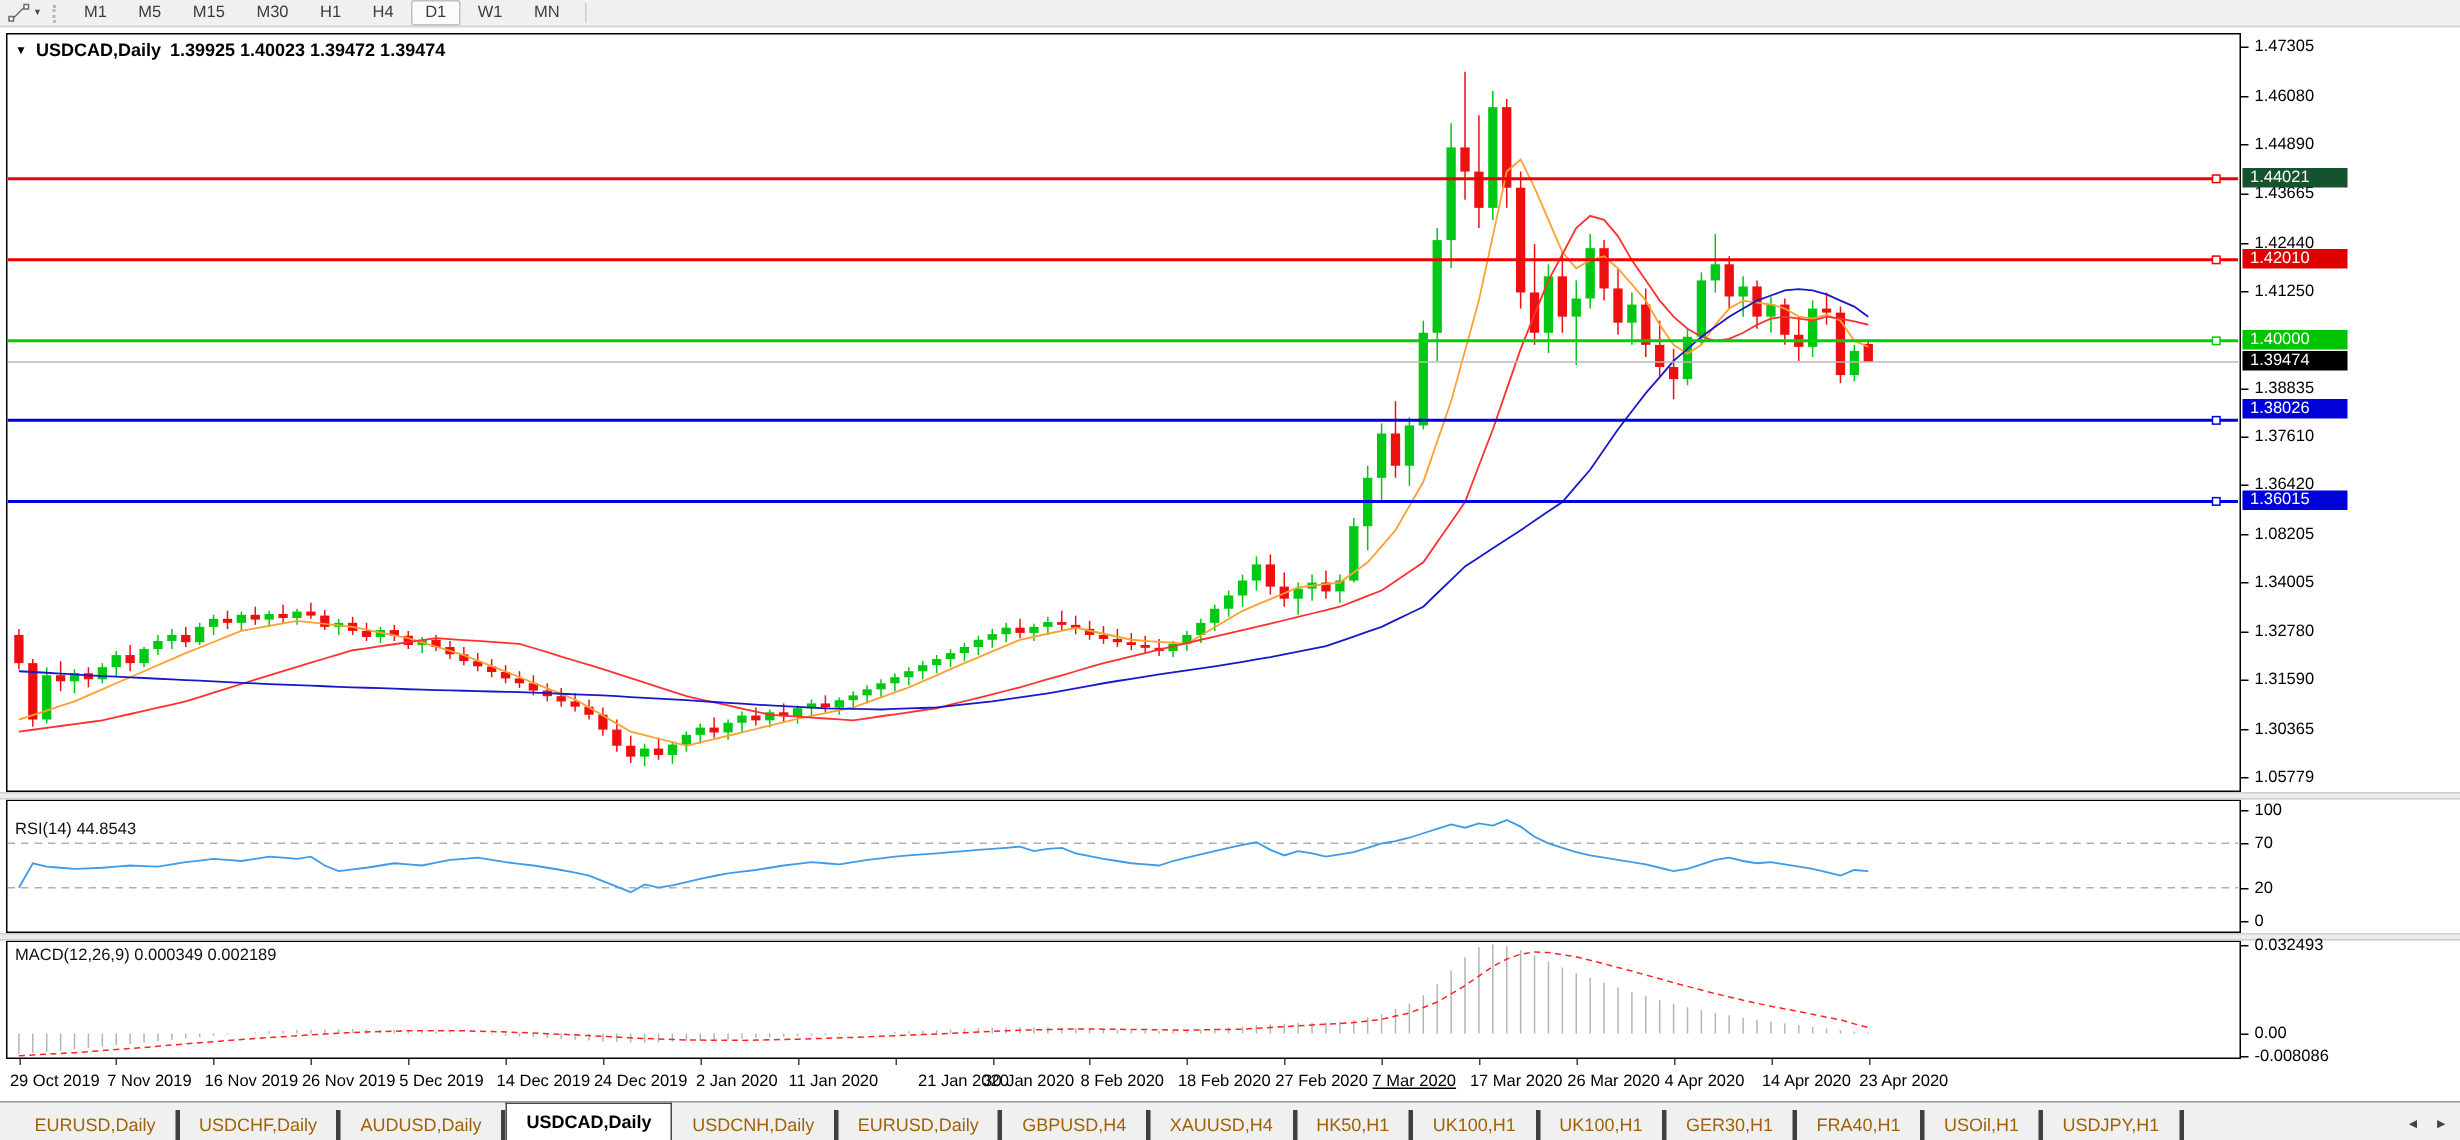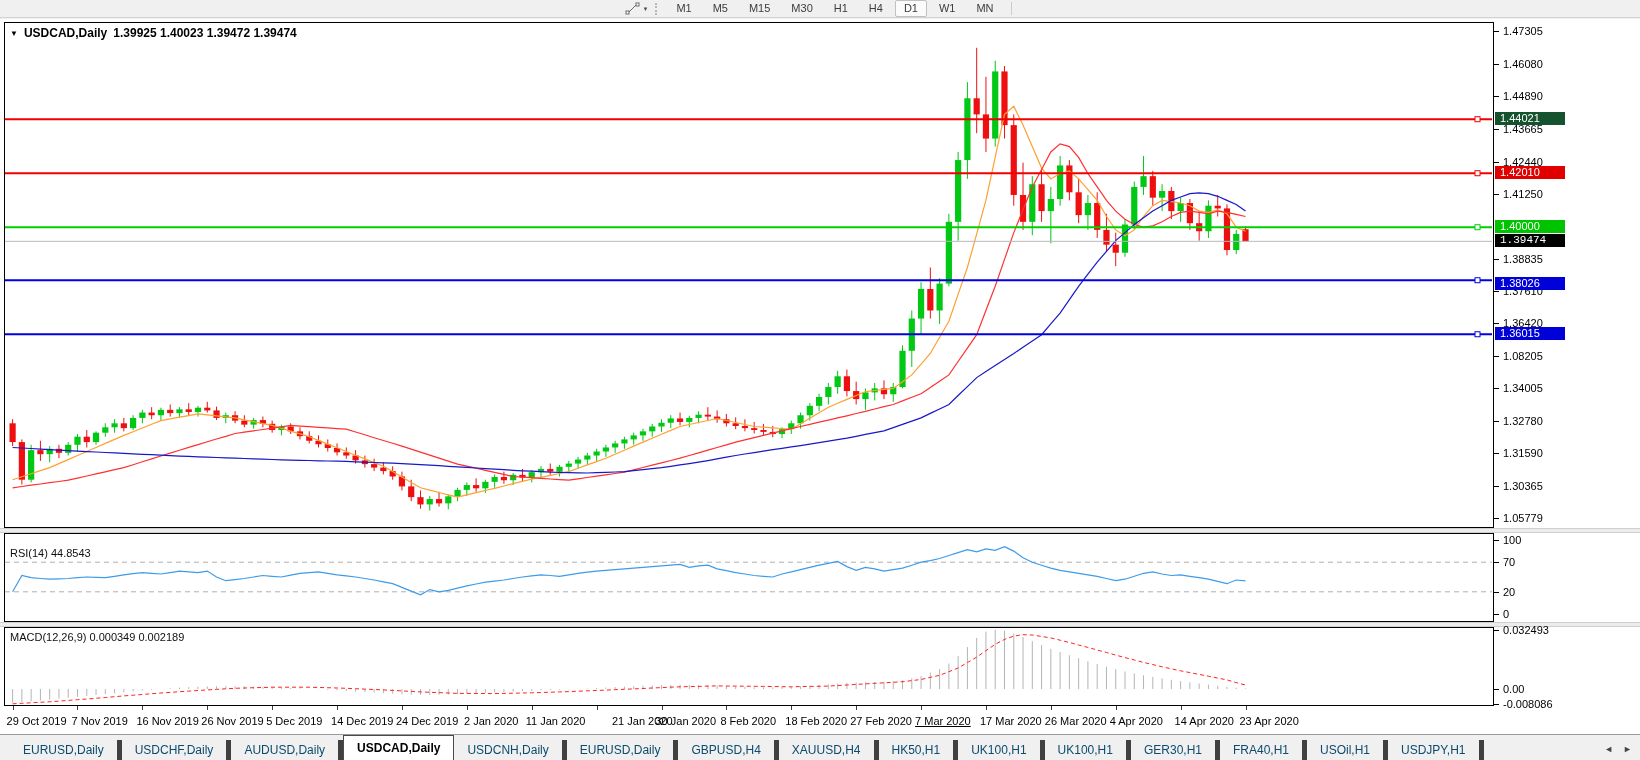--- a/index.html
+++ b/index.html
@@ -6,21 +6,21 @@
   body{
     width:1640px;height:760px;position:relative;overflow:hidden;
     background:#f0f0f0;color:#000;
     font-family:"Liberation Sans","DejaVu Sans",sans-serif;font-size:11px;
     -webkit-font-smoothing:none;
   }
   
   .toolbar{
     position:absolute;top:0;left:0;width:1640px;height:18px;
     background:#f0f0f0;border-bottom:1px solid #d2d2d2;
-    display:flex;align-items:center;padding-left:3px;box-sizing:border-box;justify-content:center;
+    display:flex;align-items:center;padding-left:3px;box-sizing:border-box;
   }
   .tool-icon{display:flex;align-items:center;height:16px;padding:0 2px;}
   .tool-caret{font-size:6px;color:#505050;margin-left:1px;}
   .grip{width:3px;height:12px;border-left:2px dotted #b8b8b8;margin:0 7px 0 5px;}
   #tf-buttons{display:flex;align-items:center;gap:3px;}
   .tf-btn{
     padding:0 8px;height:15px;line-height:15px;color:#3c3c3c;
     font-size:11px;border:1px solid transparent;border-radius:2px;cursor:default;
   }
   .tf-btn.active{background:#fbfbfb;border:1px solid #c0c0c0;}
@@ -57,22 +57,22 @@
   .dtick{position:absolute;top:0;width:1px;height:4px;background:#404040;}
   .dlabel{position:absolute;top:9px;font-size:11px;color:#000;white-space:nowrap;}
   
   .tabbar{
     position:absolute;left:0;top:734px;width:1640px;height:26px;
     background:#f0f0f0;border-top:1px solid #9a9a9a;box-sizing:border-box;
     display:flex;align-items:flex-end;padding-left:10px;
   }
   #tab-list{display:flex;align-items:flex-end;height:25px;}
   .tab{
-    height:20px;line-height:20px;padding:0 13px;font-size:12px;color:#0c4a6e;
-    border-right:5px solid #404040;white-space:nowrap;cursor:default;
+    height:20px;line-height:20px;padding:0 13px;font-size:12px;color:#a16207;
+    border-right:3px solid #404040;white-space:nowrap;cursor:default;
   }
   .tab.active{
     height:24px;line-height:24px;background:#ffffff;font-weight:bold;color:#000;
     border:1px solid #4a4a4a;border-bottom:none;position:relative;z-index:2;
   }
   .tab-arrows{position:absolute;right:8px;bottom:6px;color:#444;font-size:9px;display:flex;gap:10px;}
   .tab-arrows span{cursor:default;}
 </style>
 </head>
 <body>
@@ -638,22 +638,22 @@
         <div class="dash"></div>
         <span>0.00</span>
       </div>
       <div class="tick" style="top: 678.745px;">
         <div class="dash"></div>
         <span>-0.008086</span>
       </div>
       <div class="badge" style="top: 93.2084px; background: #14532d; color: rgb(255, 255, 255);">1.44021</div>
       <div class="badge" style="top: 147.224px; background: rgb(224, 0, 0); color: rgb(255, 255, 255);">1.42010</div>
       <div class="badge" style="top: 201.213px; background: rgb(0, 196, 0); color: rgb(255, 255, 255);">1.40000</div>
-      <div class="badge" style="top: 215.341px; background: rgb(0, 0, 0); color: rgb(255, 255, 255); font-family: Liberation Mono, monospace;">1.39474</div>
-      <div class="badge" style="top: 258px; background: rgb(0, 0, 216); color: rgb(255, 255, 255);">1.38026</div>
+      <div class="badge" style="top: 215.341px; background: rgb(0, 0, 0); color: rgb(255, 255, 255);">1.39474</div>
+      <div class="badge" style="top: 247px; background: rgb(0, 0, 216); color: rgb(255, 255, 255);">1.38026</div>
       <div class="badge" style="top: 308.25px; background: rgb(0, 0, 216); color: rgb(255, 255, 255);">1.36015</div>
     </div>
   <div id="date-axis">
       <div class="dtick" style="left: 12.6px;"></div>
       <div class="dlabel" style="left: 6.6px;">29 Oct 2019</div>
       <div class="dtick" style="left: 77.49px;"></div>
       <div class="dlabel" style="left: 71.49px;">7 Nov 2019</div>
       <div class="dtick" style="left: 142.38px;"></div>
       <div class="dlabel" style="left: 136.38px;">16 Nov 2019</div>
       <div class="dtick" style="left: 207.27px;"></div>

